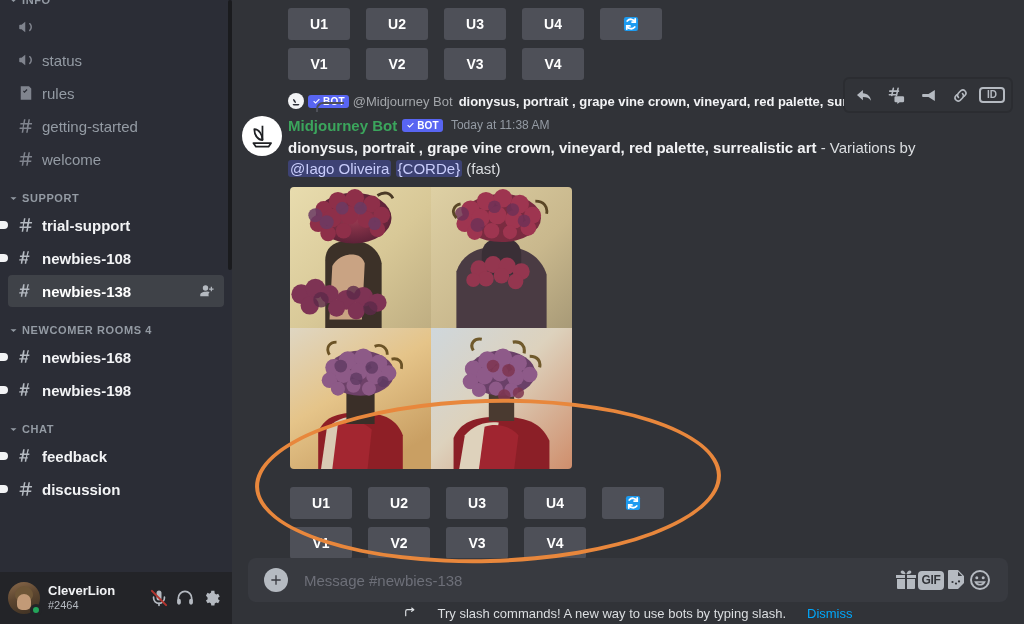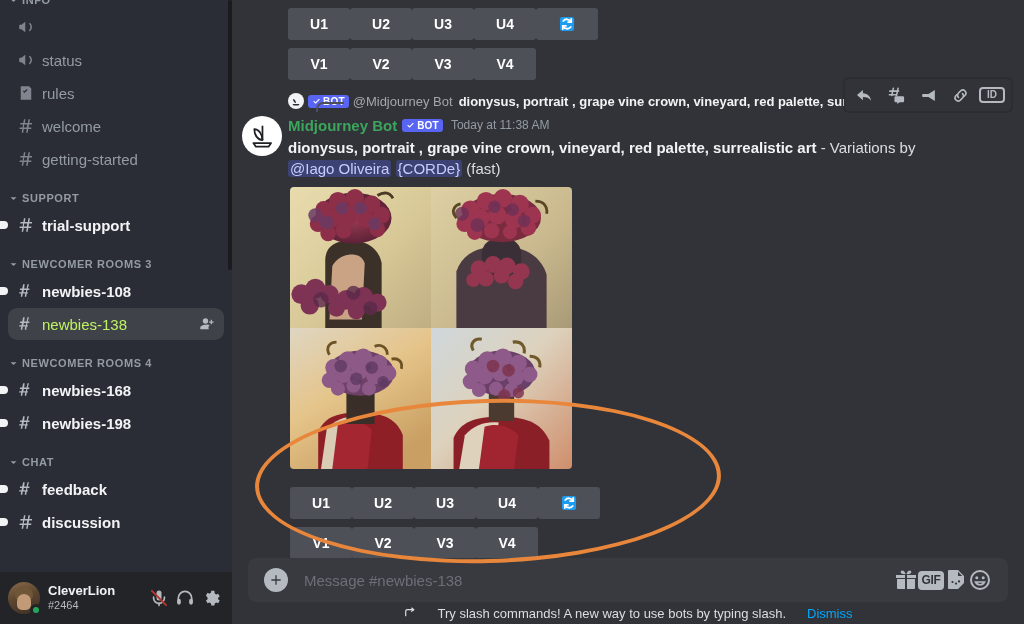--- a/index.html
+++ b/index.html
@@ -36,21 +36,21 @@
     position: relative;
     display: flex; align-items: center;
     height: 32px;
     margin: 1px 8px 1px 8px;
     padding: 0 8px 0 8px;
     border-radius: 4px;
     color: #949ba4;
     font-size: 15px;
   }
   .chan-row.unread { color: #f2f3f5; font-weight: bold; }
-  .chan-row.active { background: #3f4248; color: #bef264; font-weight: normal; border-radius: 9px; }
+  .chan-row.active { background: #3f4248; color: #ffffff; font-weight: bold; }
   .unread-dot {
     position: absolute; left: -8px; top: 50%;
     width: 8px; height: 8px; margin-top: -4px;
     background: #f2f3f5;
     border-radius: 0 4px 4px 0;
   }
   .chan-ico {
     width: 20px; height: 20px; margin-right: 6px;
     flex: 0 0 20px; color: #80848e;
     display: flex; align-items: center; justify-content: center;
@@ -105,21 +105,21 @@
   
   #main {
     flex: 1 1 auto; height: 624px;
     background: #313338;
     position: relative; overflow: hidden;
     display: flex; flex-direction: column;
   }
 
   
   #prev-buttons { padding: 0 0 10px 56px; }
-  .btn-row { display: flex; gap: 0; margin-top: 8px; }
+  .btn-row { display: flex; gap: 16px; margin-top: 8px; }
   .mj-btn {
     min-width: 62px; height: 32px;
     background: #4e5058;
     border: none; border-radius: 3px;
     color: #ffffff; font-size: 14px; font-weight: bold;
     font-family: "Liberation Sans", sans-serif;
     display: flex; align-items: center; justify-content: center;
   }
   .mj-btn.refresh { min-width: 62px; }
   .refresh-ico { width: 18px; height: 18px; color: #1d9bf0; display:block; }
@@ -308,54 +308,46 @@
             </svg>
           </span>
           <span class="chan-name">rules</span>
         </div>
         <div class="chan-row">
           <span class="chan-ico">
             <svg viewBox="0 0 24 24" width="18" height="18" fill="currentColor">
               <path d="M9.3 3 8.4 8H4.6l-.3 2h3.8l-.7 4H3.6l-.3 2h3.8l-.9 5h2l.9-5h4l-.9 5h2l.9-5h3.8l.3-2h-3.8l.7-4h3.8l.3-2h-3.8l.9-5h-2l-.9 5h-4l.9-5zM9.7 10h4l-.7 4h-4z"></path>
             </svg>
           </span>
+          <span class="chan-name">getting-started</span>
+        </div>
+        <div class="chan-row">
+          <span class="chan-ico">
+            <svg viewBox="0 0 24 24" width="18" height="18" fill="currentColor">
+              <path d="M9.3 3 8.4 8H4.6l-.3 2h3.8l-.7 4H3.6l-.3 2h3.8l-.9 5h2l.9-5h4l-.9 5h2l.9-5h3.8l.3-2h-3.8l.7-4h3.8l.3-2h-3.8l.9-5h-2l-.9 5h-4l.9-5zM9.7 10h4l-.7 4h-4z"></path>
+            </svg>
+          </span>
           <span class="chan-name">welcome</span>
-        </div>
-        <div class="chan-row">
-          <span class="chan-ico">
-            <svg viewBox="0 0 24 24" width="18" height="18" fill="currentColor">
-              <path d="M9.3 3 8.4 8H4.6l-.3 2h3.8l-.7 4H3.6l-.3 2h3.8l-.9 5h2l.9-5h4l-.9 5h2l.9-5h3.8l.3-2h-3.8l.7-4h3.8l.3-2h-3.8l.9-5h-2l-.9 5h-4l.9-5zM9.7 10h4l-.7 4h-4z"></path>
-            </svg>
-          </span>
-          <span class="chan-name">getting-started</span>
         </div>
         <div class="cat-header">
           <span class="cat-caret">
             <svg viewBox="0 0 24 24" width="11" height="11" fill="currentColor">
               <path d="M12 15.5 5.5 9h13z"></path>
             </svg>
           </span>
           <span>SUPPORT</span>
         </div>
         <div class="chan-row unread">
           <span class="unread-dot"></span>
           <span class="chan-ico">
             <svg viewBox="0 0 24 24" width="18" height="18" fill="currentColor">
               <path d="M9.3 3 8.4 8H4.6l-.3 2h3.8l-.7 4H3.6l-.3 2h3.8l-.9 5h2l.9-5h4l-.9 5h2l.9-5h3.8l.3-2h-3.8l.7-4h3.8l.3-2h-3.8l.9-5h-2l-.9 5h-4l.9-5zM9.7 10h4l-.7 4h-4z"></path>
             </svg>
           </span>
           <span class="chan-name">trial-support</span>
-        </div>
-        <div class="cat-header">
-          <span class="cat-caret">
-            <svg viewBox="0 0 24 24" width="11" height="11" fill="currentColor">
-              <path d="M12 15.5 5.5 9h13z"></path>
-            </svg>
-          </span>
-          <span>NEWCOMER ROOMS 3</span>
         </div>
         <div class="chan-row unread">
           <span class="unread-dot"></span>
           <span class="chan-ico">
             <svg viewBox="0 0 24 24" width="18" height="18" fill="currentColor">
               <path d="M8.2 3 7 8.6H4.1l-.3 1.9h2.8l-.6 3H3.1l-.3 1.9h2.8L5 19.6h2l.7-4.2h3.3l-.7 4.2h2l.7-4.2h1.4v-1.9h-1.1l.6-3h2.6V8.6h-2.2L16 3h-2l-1.2 5.6H9.5L10.2 3zM9.1 10.5h3.3l-.6 3H8.5z"></path>
             </svg>
           </span>
           <span class="chan-name">newbies-108</span>
         </div>

